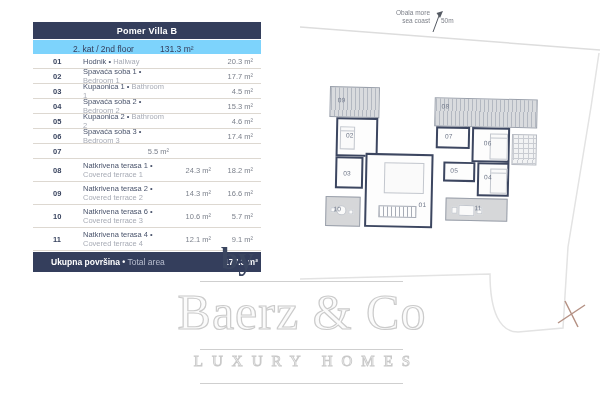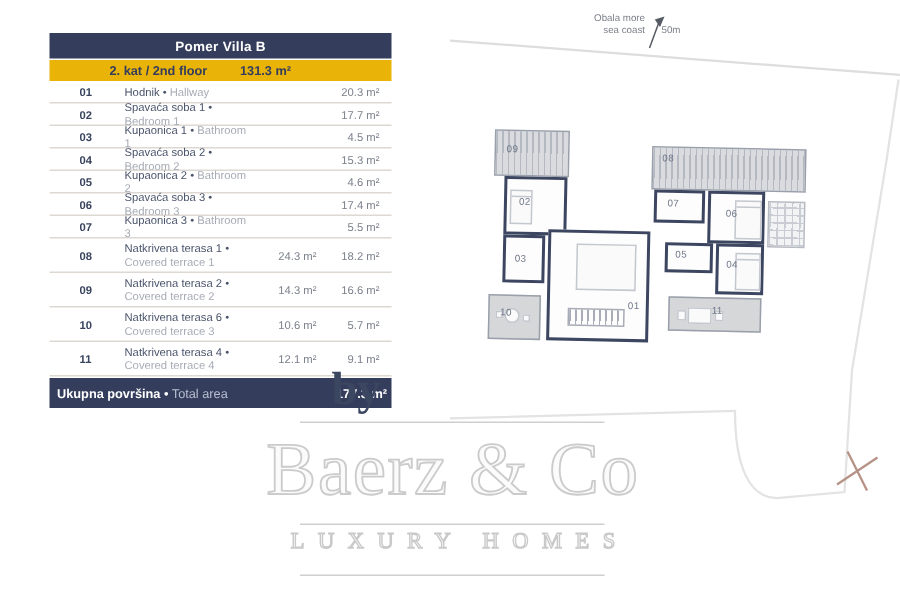--- a/index.html
+++ b/index.html
@@ -10,23 +10,23 @@
     -webkit-font-smoothing:antialiased;
   }
   
   .area-table{position:absolute;left:33px;top:22px;width:228px;}
   .tbl-header{
     background:#343e5c;color:#ffffff;height:17px;
     display:flex;align-items:center;justify-content:center;
     font-size:9px;font-weight:bold;letter-spacing:.2px;
   }
   .tbl-sub{
-    background:#eab308;height:14px;margin-top:1px;position:relative;
-    display:flex;align-items:center;
-    color:#343e5c;font-weight:bold;font-size:8.5px;
+    background:#7dd3fc;height:14px;margin-top:1px;position:relative;
+    display:flex;align-items:flex-end;
+    color:#343e5c;font-weight:normal;font-size:8.5px;
   }
   .tbl-sub .floor-label{margin-left:40px;}
   .tbl-sub .floor-area{position:absolute;left:127px;}
   .tbl-rows{width:100%;}
   .trow{
     display:flex;align-items:center;
     border-bottom:1px solid #ddd8d1;
     font-size:7.5px;line-height:9px;color:#7c818c;
   }
   .trow.single{height:14px;}
@@ -34,21 +34,21 @@
   .trow .num{width:30px;padding-left:20px;font-weight:bold;color:#39445f;font-size:7.5px;}
   .trow .rname{flex:1;padding-right:2px;}
   .trow .hr{color:#49536b;}
   .trow .en{color:#a7abb5;}
   .trow .gross{width:44px;text-align:right;color:#7c818c;}
   .trow .net{width:42px;text-align:right;padding-right:8px;color:#7c818c;}
   .tbl-total{
     background:#343e5c;color:#ffffff;height:20px;margin-top:1px;
     display:flex;align-items:center;font-size:8.5px;
   }
-  .tbl-total .tlabel{padding-left:5px;flex:1;}
+  .tbl-total .tlabel{padding-left:18px;flex:1;}
   .tbl-total .tlabel .hrpart{font-weight:bold;color:#ffffff;}
   .tbl-total .tlabel .enpart{color:#b9bfd0;}
   .tbl-total .tval{padding-right:3px;font-weight:bold;}
   
   .plan{position:absolute;left:300px;top:0;width:300px;height:400px;}
   .site-svg{position:absolute;left:0;top:0;}
   .compass-text{
     position:absolute;left:78px;top:9px;width:52px;text-align:right;
     font-size:6.5px;line-height:8px;color:#7d8089;
   }
@@ -127,21 +127,20 @@
       <span class="net">4.6 m²</span>
     </div>
     <div class="trow single">
       <span class="num">06</span>
       <span class="rname"><span class="hr">Spavaća soba 3 •</span> <span class="en">Bedroom 3</span></span>
       <span class="gross"></span>
       <span class="net">17.4 m²</span>
     </div>
     <div class="trow single">
       <span class="num">07</span>
-      <span class="rname"><span class="hr">Kupaonica 3 •</span> <span class="en">Bathroom 3</span></span>
       <span class="gross"></span>
       <span class="net">5.5 m²</span>
     </div>
     <div class="trow double">
       <span class="num">08</span>
       <span class="rname"><span class="hr">Natkrivena terasa 1 •</span> <span class="en">Covered terrace 1</span></span>
       <span class="gross">24.3 m²</span>
       <span class="net">18.2 m²</span>
     </div>
     <div class="trow double">

